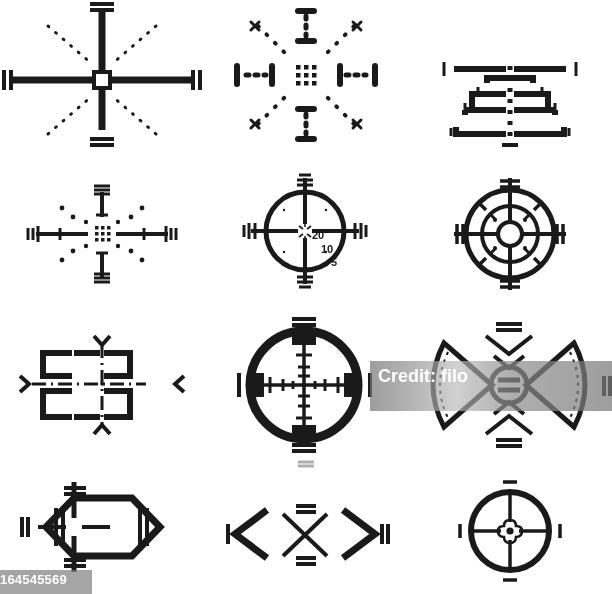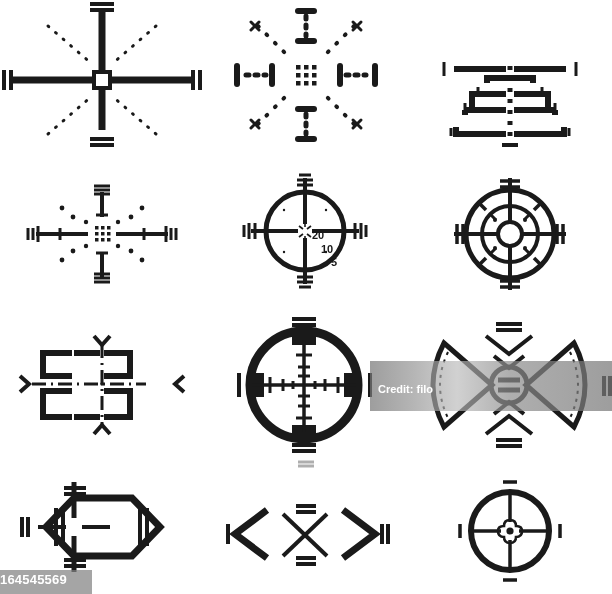--- a/index.html
+++ b/index.html
@@ -62,26 +62,26 @@
   .wm-brand {
     font-size: 19px;
     line-height: 21px;
     color: #ffffff;
     letter-spacing: -0.4px;
     white-space: nowrap;
   }
   .wm-brand b { font-weight: bold; }
   .wm-brand i { font-style: normal; opacity: 0.80; }
   .wm-credit {
-    font-size: 11px;
+    font-size: 18px;
     line-height: 16px;
     font-weight: bold;
     color: #ffffff;
     white-space: nowrap;
-    margin-top: 17px;
+    margin-top: 4px;
   }
   .wm-id {
     position: absolute;
     left: 0px;
     top: 570px;
     width: 92px;
     height: 37px;
     background: rgba(130,130,130,0.72);
     color: #ffffff;
     font-size: 13px;

